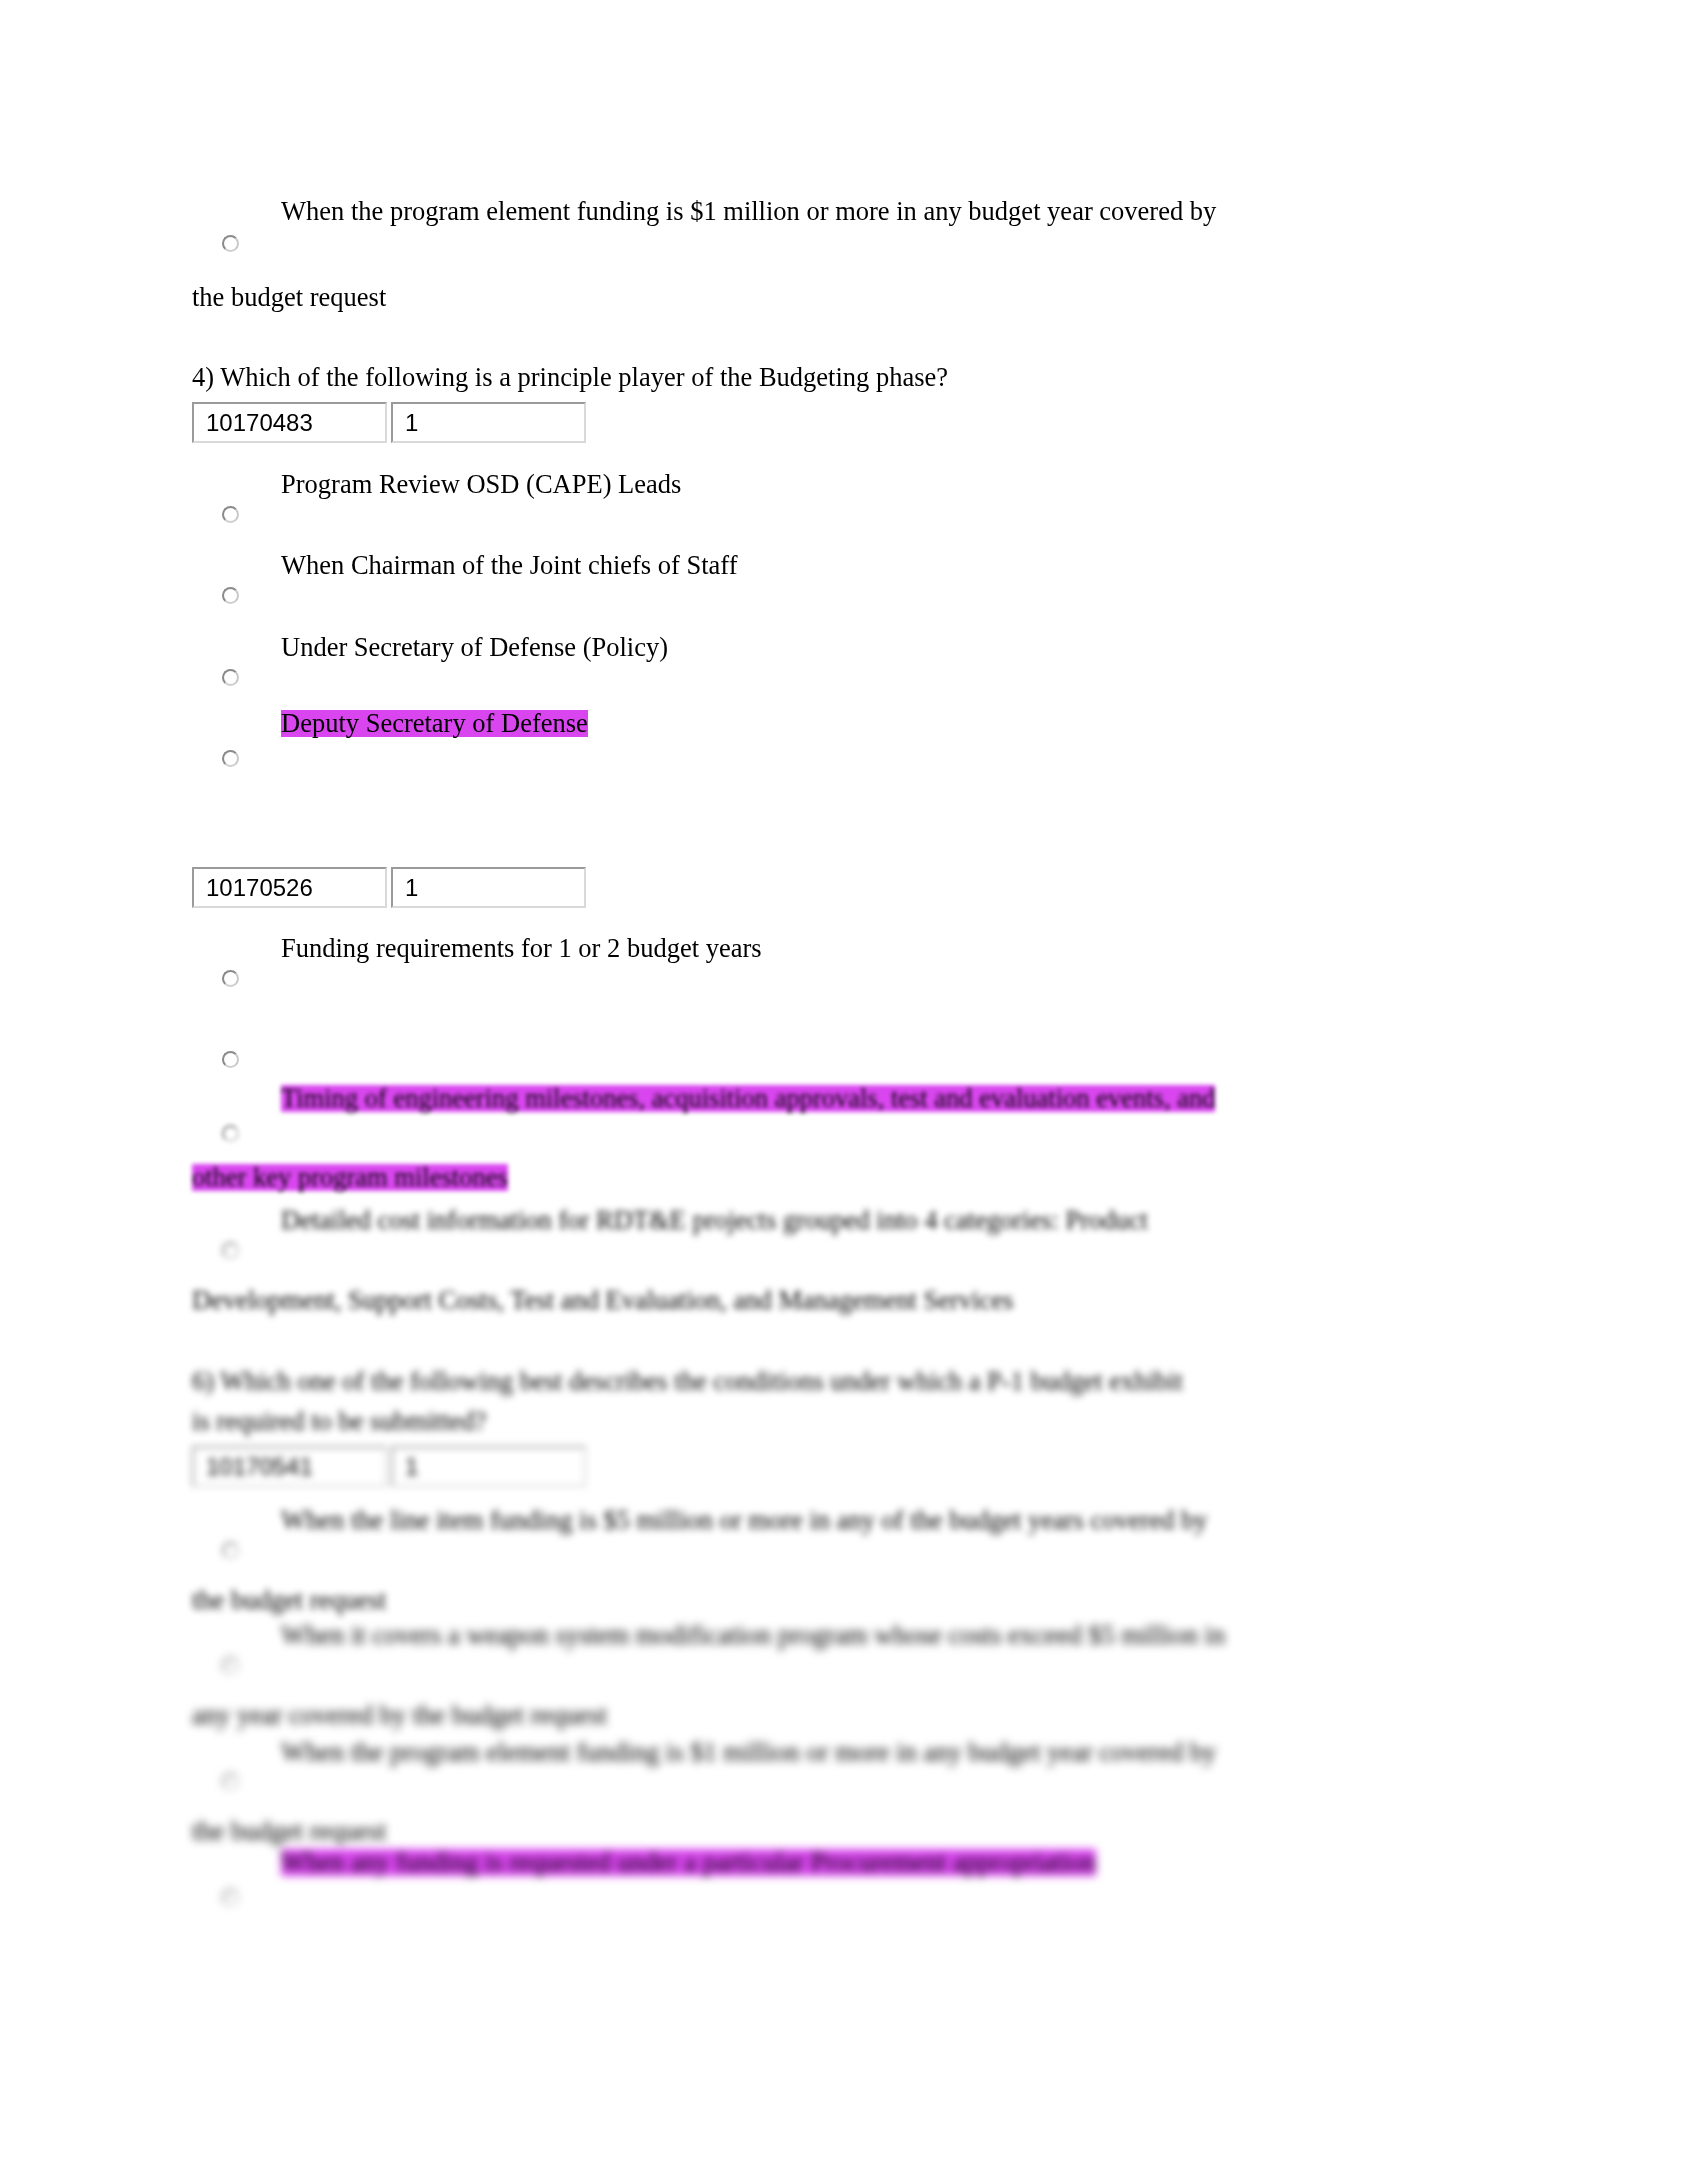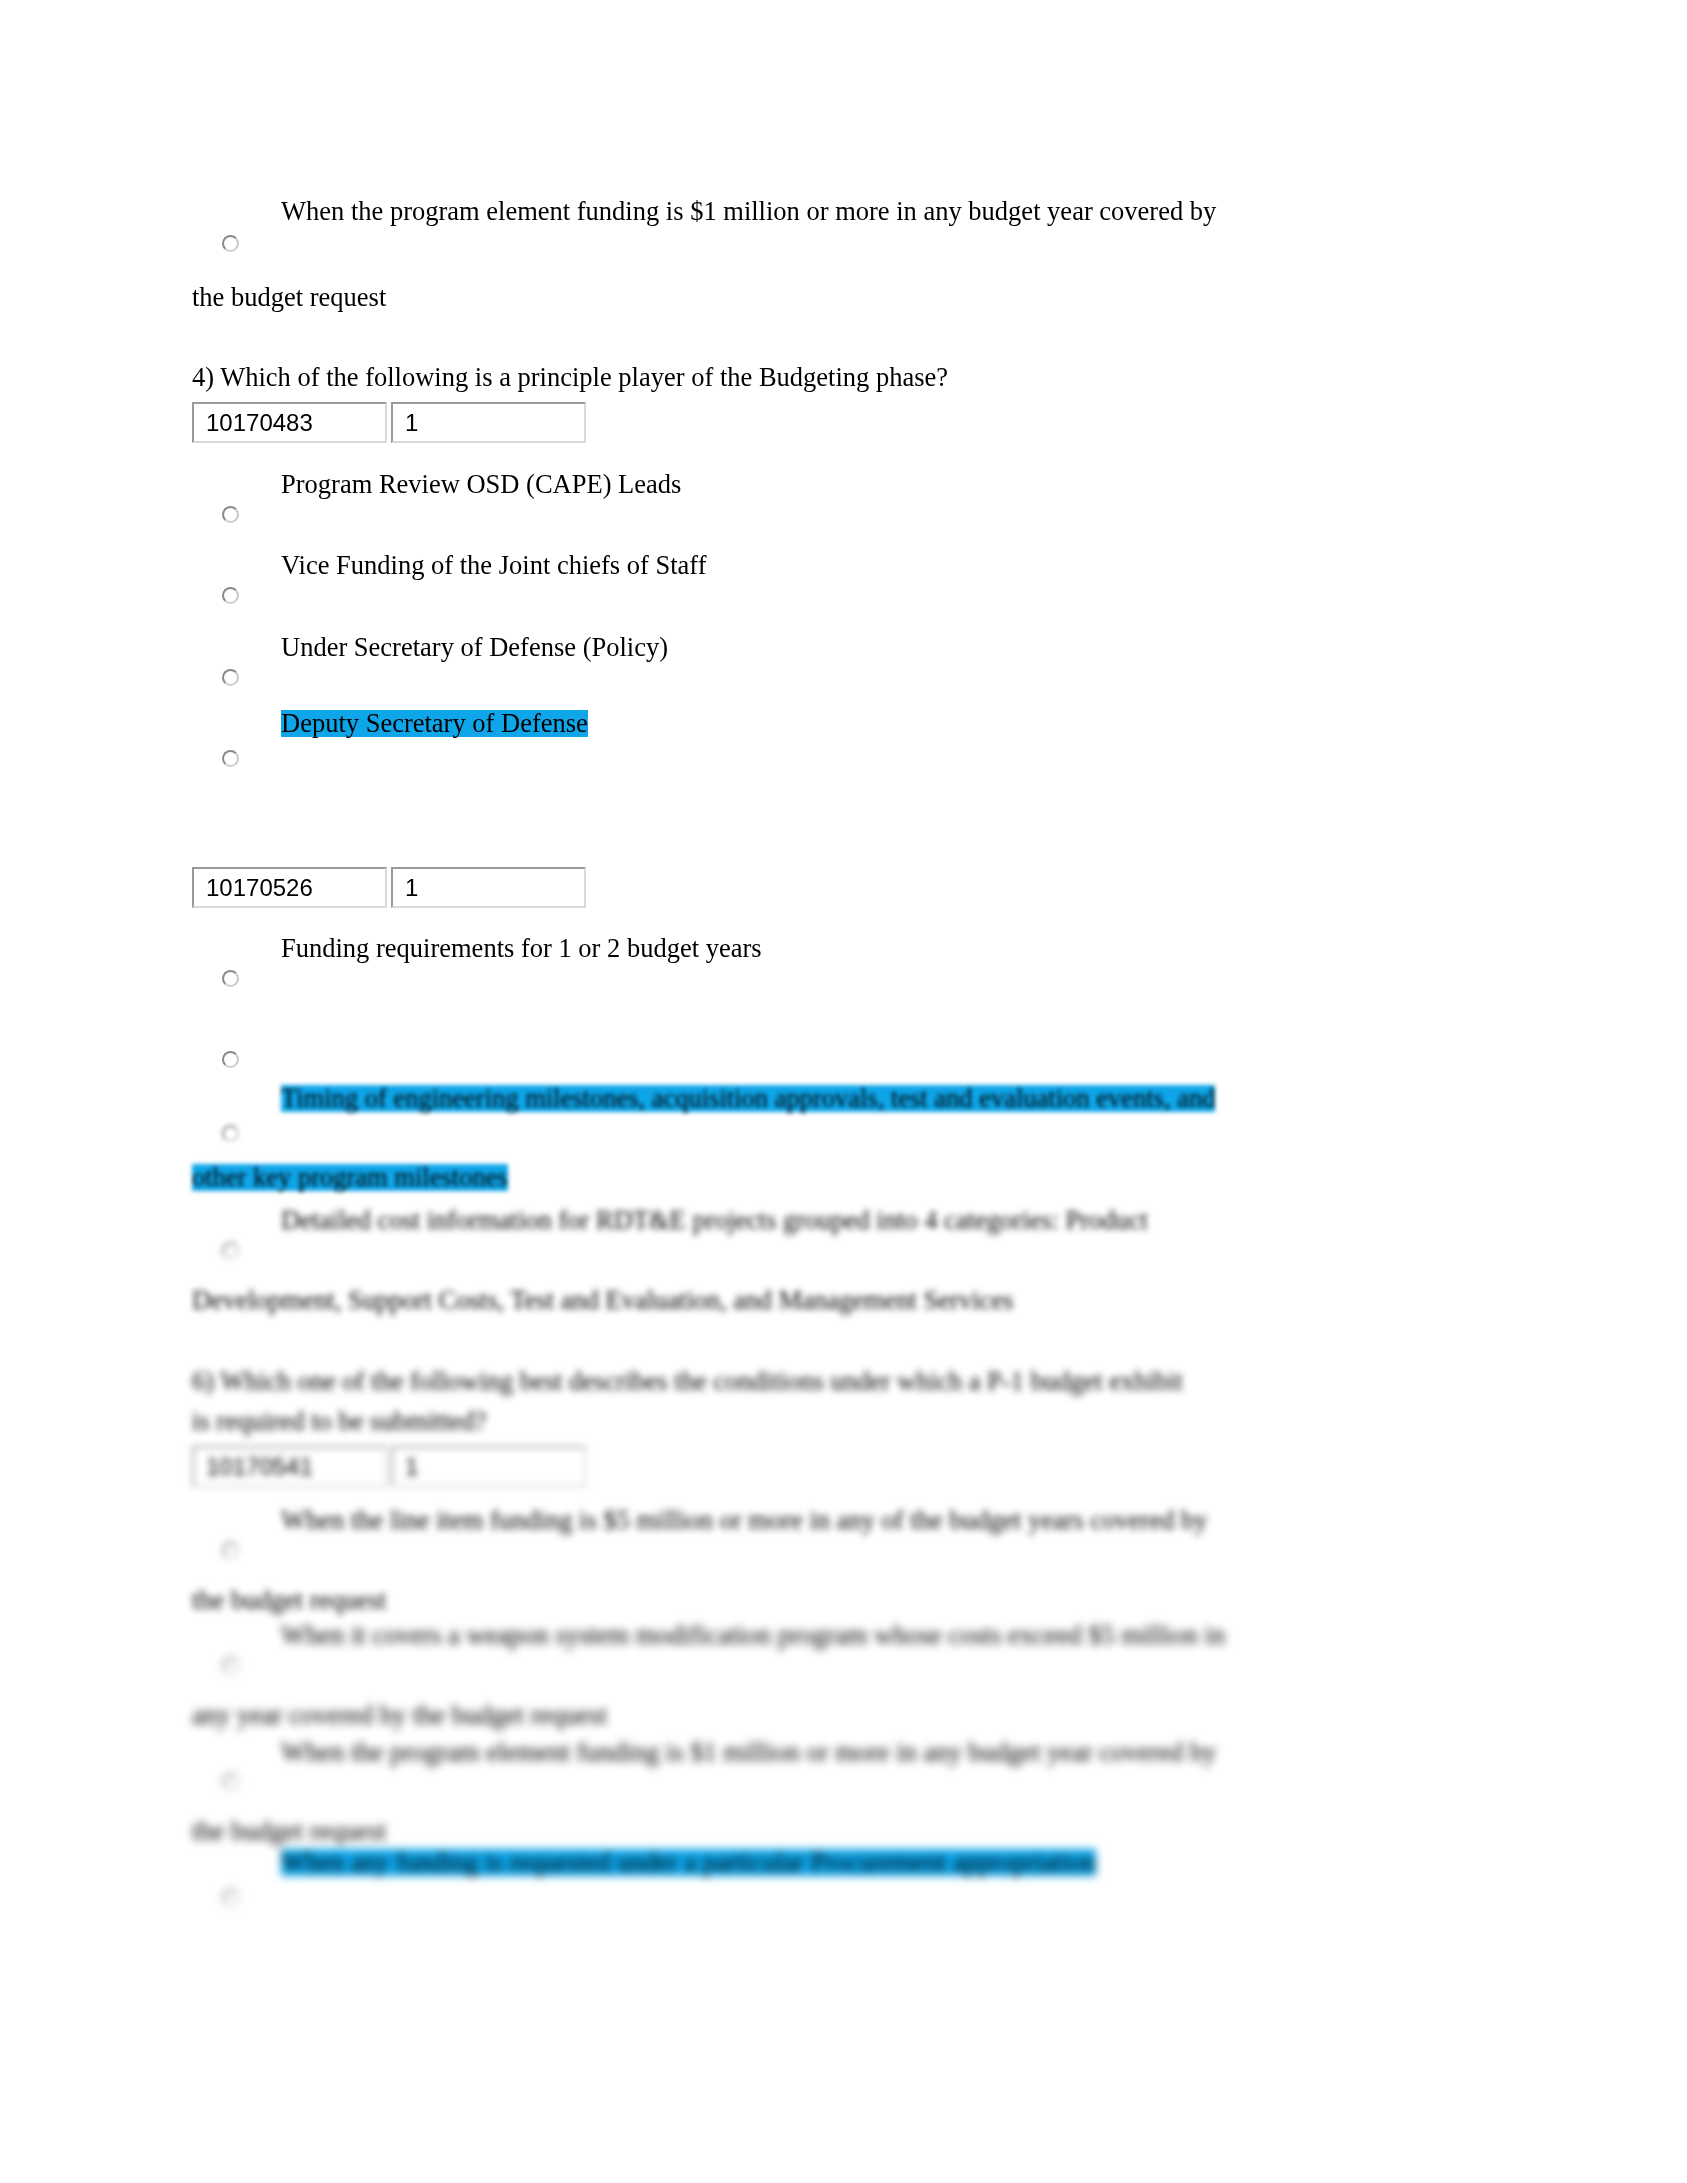--- a/index.html
+++ b/index.html
@@ -28,21 +28,21 @@
     line-height: 1.0;
     white-space: nowrap;
   }
   .opt-line {
     position: absolute;
     font-size: 26.5px;
     line-height: 1.0;
     white-space: nowrap;
   }
   .hl {
-    background: #0ea5e9;
+    background: #d946ef;
   }
 
   
   .radio {
     position: absolute;
     width: 17px;
     height: 17px;
     border-radius: 50%;
     border: 2px solid #8a8a8a;
     border-right-color: #c8c8c8;
@@ -90,21 +90,21 @@
 
   <div class="idtable" style="left:192px; top:402px;">
     <div class="cell c1">10170483</div>
     <div class="cell c2">1</div>
   </div>
 
   <div class="radio" style="left:222px; top:506px;"></div>
   <div class="opt-line" style="left:281px; top:471px;">Program Review OSD (CAPE) Leads</div>
 
   <div class="radio" style="left:222px; top:587px;"></div>
-  <div class="opt-line" style="left:281px; top:552px;">Vice Funding of the Joint chiefs of Staff</div>
+  <div class="opt-line" style="left:281px; top:552px;">When Chairman of the Joint chiefs of Staff</div>
 
   <div class="radio" style="left:222px; top:669px;"></div>
   <div class="opt-line" style="left:281px; top:634px;">Under Secretary of Defense (Policy)</div>
 
   <div class="radio" style="left:222px; top:750px;"></div>
   <div class="opt-line hl" style="left:281px; top:710px;">Deputy Secretary of Defense</div>
 
 
   <div class="idtable" style="left:192px; top:867px;">
     <div class="cell c1">10170526</div>

